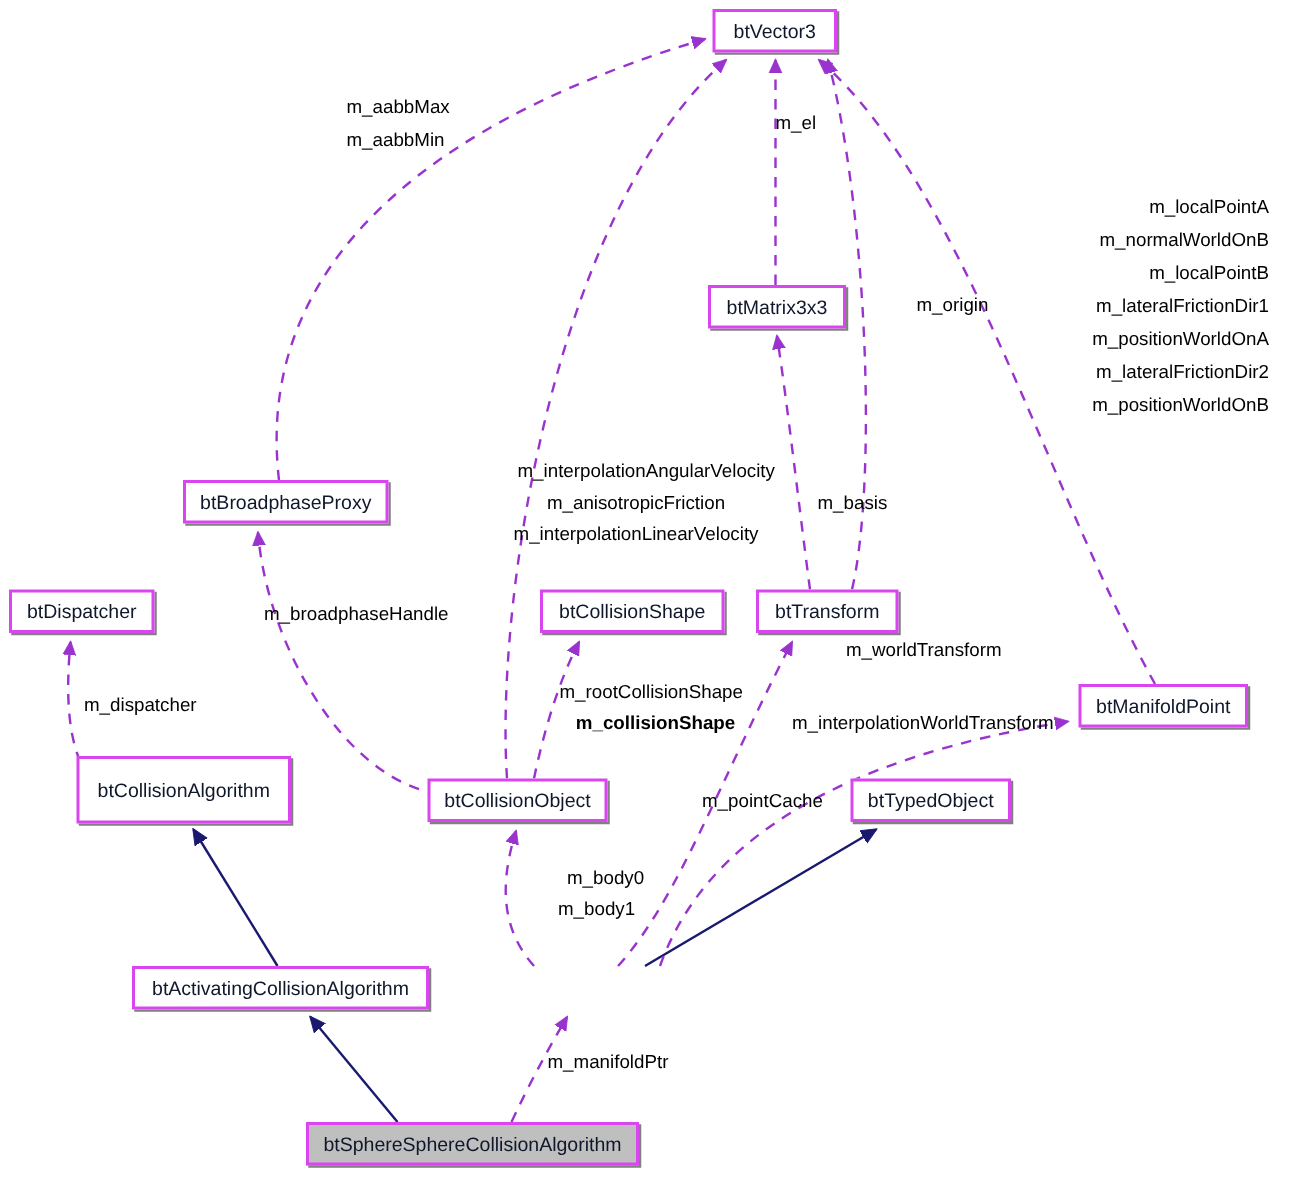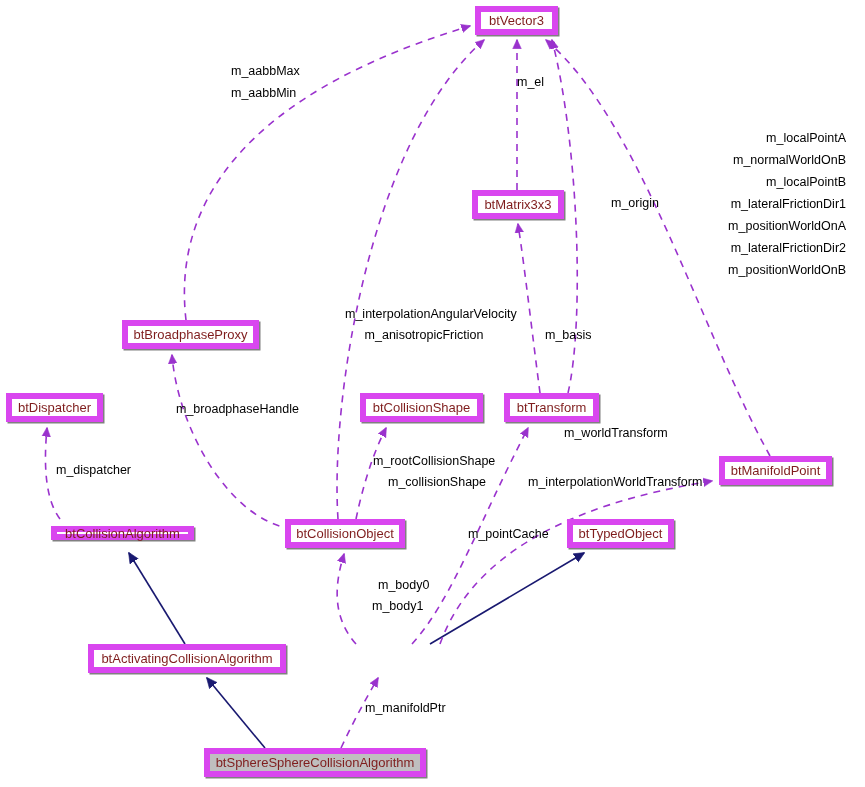--- a/index.html
+++ b/index.html
@@ -19,23 +19,23 @@
   }
   #edges {
     position: absolute;
     left: 0; top: 0;
     width: 865px;
     height: 787px;
   }
   .node {
     position: absolute;
     box-sizing: border-box;
-    border: 6px solid #d946ef;
+    border: 2px solid #d946ef;
     background: #ffffff;
-    color: #7f1d1d;
+    color: #0f172a;
     font-size: 13px;
     line-height: 1;
     display: flex;
     align-items: center;
     justify-content: center;
     white-space: nowrap;
     box-shadow: 1.5px 1.5px 0 0 #808080;
   }
   .node.highlight {
     background: #bfbfbf;
@@ -125,21 +125,21 @@
   </div>
 
   <div class="node" style="left:504px; top:393px; width:95px; height:29px;">
     <span>btTransform</span>
   </div>
 
   <div class="node" style="left:719px; top:456px; width:113px; height:29px;">
     <span>btManifoldPoint</span>
   </div>
 
-  <div class="node" style="left:51px; top:526px; width:143px; height:14px;">
+  <div class="node" style="left:51px; top:504px; width:143px; height:45px;">
     <span>btCollisionAlgorithm</span>
   </div>
 
   <div class="node" style="left:285px; top:519px; width:120px; height:29px;">
     <span>btCollisionObject</span>
   </div>
 
   <div class="node" style="left:567px; top:519px; width:107px; height:29px;">
     <span>btTypedObject</span>
   </div>
@@ -163,29 +163,30 @@
   <div class="edge-label right" style="left:846px; top:173px;">m_localPointB</div>
   <div class="edge-label right" style="left:846px; top:195px;">m_lateralFrictionDir1</div>
   <div class="edge-label right" style="left:846px; top:217px;">m_positionWorldOnA</div>
   <div class="edge-label right" style="left:846px; top:239px;">m_lateralFrictionDir2</div>
   <div class="edge-label right" style="left:846px; top:261px;">m_positionWorldOnB</div>
 
   <div class="edge-label" style="left:611px; top:194px;">m_origin</div>
 
   <div class="edge-label" style="left:345px; top:305px;">m_interpolationAngularVelocity</div>
   <div class="edge-label center" style="left:424px; top:326px;">m_anisotropicFriction</div>
+  <div class="edge-label center" style="left:424px; top:347px;">m_interpolationLinearVelocity</div>
 
   <div class="edge-label" style="left:545px; top:326px;">m_basis</div>
 
   <div class="edge-label" style="left:176px; top:400px;">m_broadphaseHandle</div>
 
   <div class="edge-label" style="left:56px; top:461px;">m_dispatcher</div>
 
   <div class="edge-label" style="left:373px; top:452px;">m_rootCollisionShape</div>
-  <div class="edge-label center" style="left:437px; top:473px;">m_collisionShape</div>
+  <div class="edge-label center" style="left:437px; top:473px;font-weight:bold;">m_collisionShape</div>
 
   <div class="edge-label" style="left:564px; top:424px;">m_worldTransform</div>
   <div class="edge-label" style="left:528px; top:473px;">m_interpolationWorldTransform</div>
 
   <div class="edge-label" style="left:468px; top:525px;">m_pointCache</div>
 
   <div class="edge-label" style="left:378px; top:576px;text-align:right;">m_body0</div>
   <div class="edge-label" style="left:372px; top:597px;">m_body1</div>
 
   <div class="edge-label" style="left:365px; top:699px;">m_manifoldPtr</div>

